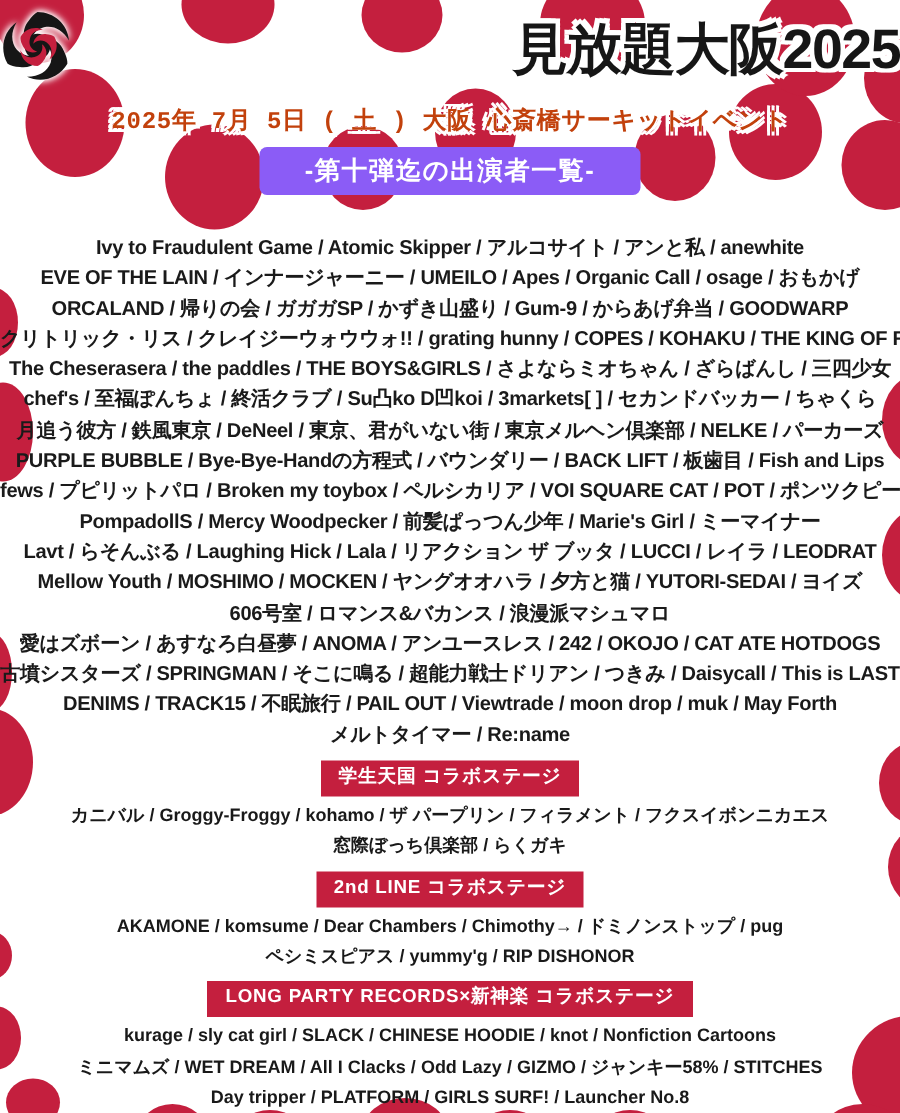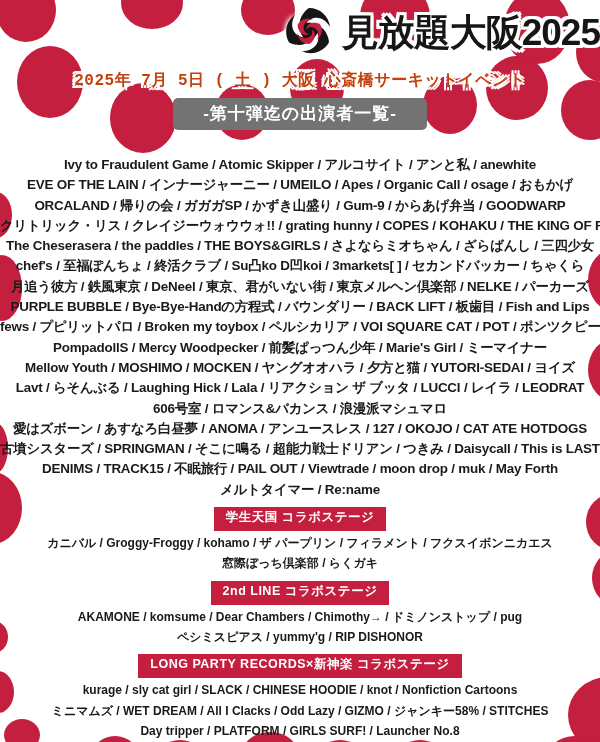--- a/index.html
+++ b/index.html
@@ -2,28 +2,28 @@
 <html style="--dot-red: #c41f3e; --badge-red: #c41f3e;"><head>
 <meta charset="utf-8">
 <style>
   html,body{margin:0;padding:0;}
   body{width:600px;height:742px;overflow:hidden;background:#fff;
        font-family:"Liberation Sans","DejaVu Sans",sans-serif;}
   .page{position:relative;width:600px;height:742px;overflow:hidden;background:#fff;}
   #dots{position:absolute;inset:0;z-index:0;}
   .dot{position:absolute;border-radius:50%;background:var(--dot-red,#c41f3e);}
   .content{position:relative;z-index:1;text-align:center;color:#191919;}
-  .logo-row{display:flex;justify-content:flex-end;align-items:center;gap:8px;padding-top:7px;height:52px;}
+  .logo-row{display:flex;justify-content:space-between;align-items:center;gap:8px;padding-top:7px;height:52px;}
   .logo-row svg{filter:drop-shadow(0 0 2px #fff) drop-shadow(0 0 2px #fff);}
   .title{font-size:37px;font-weight:900;letter-spacing:-1px;color:#161616;white-space:nowrap;}
   .outline-w{text-shadow:-3px -3px 0 #fff,0 -3px 0 #fff,3px -3px 0 #fff,-3px 0 0 #fff,
              3px 0 0 #fff,-3px 3px 0 #fff,0 3px 0 #fff,3px 3px 0 #fff;}
   .date-line{margin-top:11px;font-size:16px;font-weight:800;letter-spacing:0.5px;color:#c2410c;font-family:Liberation Mono, monospace;}
   .banner-wrap{margin-top:7px;}
-  .banner{display:inline-block;background:#737373;color:#fff;font-size:17px;font-weight:800;
+  .banner{display:inline-block;background:#8b5cf6;color:#fff;font-size:17px;font-weight:800;
           padding:4px 30px 5px;border-radius:5px;letter-spacing:1px;}
   .list{margin-top:25px;font-size:13.4px;font-weight:800;line-height:20.3px;
         letter-spacing:-0.2px;color:#1a1a1a;}
   .line{white-space:nowrap;}
   .badge-row{margin:7px 0 2px;}
   .badge{display:inline-block;background:var(--badge-red,#c41f3e);color:#fff;
          font-size:12.5px;font-weight:800;padding:2px 12px 5px;letter-spacing:0.5px;}
   .section .line{font-size:12px;font-weight:800;line-height:20.3px;}
 </style>
 </head>
@@ -95,24 +95,24 @@
       <div class="line">Ivy to Fraudulent Game / Atomic Skipper / アルコサイト / アンと私 / anewhite</div>
       <div class="line">EVE OF THE LAIN / インナージャーニー / UMEILO / Apes / Organic Call / osage / おもかげ</div>
       <div class="line">ORCALAND / 帰りの会 / ガガガSP / かずき山盛り / Gum-9 / からあげ弁当 / GOODWARP</div>
       <div class="line">クリトリック・リス / クレイジーウォウウォ!! / grating hunny / COPES / KOHAKU / THE KING OF ROOKIE</div>
       <div class="line">The Cheserasera / the paddles / THE BOYS&amp;GIRLS / さよならミオちゃん / ざらばんし / 三四少女</div>
       <div class="line">chef's / 至福ぽんちょ / 終活クラブ / Su凸ko D凹koi / 3markets[ ] / セカンドバッカー / ちゃくら</div>
       <div class="line">月追う彼方 / 鉄風東京 / DeNeel / 東京、君がいない街 / 東京メルヘン倶楽部 / NELKE / パーカーズ</div>
       <div class="line">PURPLE BUBBLE / Bye-Bye-Handの方程式 / バウンダリー / BACK LIFT / 板歯目 / Fish and Lips</div>
       <div class="line">fews / プピリットパロ / Broken my toybox / ペルシカリア / VOI SQUARE CAT / POT / ポンツクピーヤ</div>
       <div class="line">PompadollS / Mercy Woodpecker / 前髪ぱっつん少年 / Marie's Girl / ミーマイナー</div>
+      <div class="line">Lavt / らそんぶる / Laughing Hick / Lala / リアクション ザ ブッタ / LUCCI / レイラ / LEODRAT</div>
       <div class="line">Mellow Youth / MOSHIMO / MOCKEN / ヤングオオハラ / 夕方と猫 / YUTORI-SEDAI / ヨイズ</div>
-      <div class="line">Lavt / らそんぶる / Laughing Hick / Lala / リアクション ザ ブッタ / LUCCI / レイラ / LEODRAT</div>
       <div class="line">606号室 / ロマンス&amp;バカンス / 浪漫派マシュマロ</div>
-      <div class="line">愛はズボーン / あすなろ白昼夢 / ANOMA / アンユースレス / 127 / OKOJO / CAT ATE HOTDOGS</div>
+      <div class="line">愛はズボーン / あすなろ白昼夢 / ANOMA / アンユースレス / 242 / OKOJO / CAT ATE HOTDOGS</div>
       <div class="line">古墳シスターズ / SPRINGMAN / そこに鳴る / 超能力戦士ドリアン / つきみ / Daisycall / This is LAST</div>
       <div class="line">DENIMS / TRACK15 / 不眠旅行 / PAIL OUT / Viewtrade / moon drop / muk / May Forth</div>
       <div class="line">メルトタイマー / Re:name</div>
     </div>
 
     <div class="section">
       <div class="badge-row">
         <span class="badge">学生天国 コラボステージ</span>
       </div>
       <div class="line">カニバル / Groggy-Froggy / kohamo / ザ パープリン / フィラメント / フクスイボンニカエス</div>

